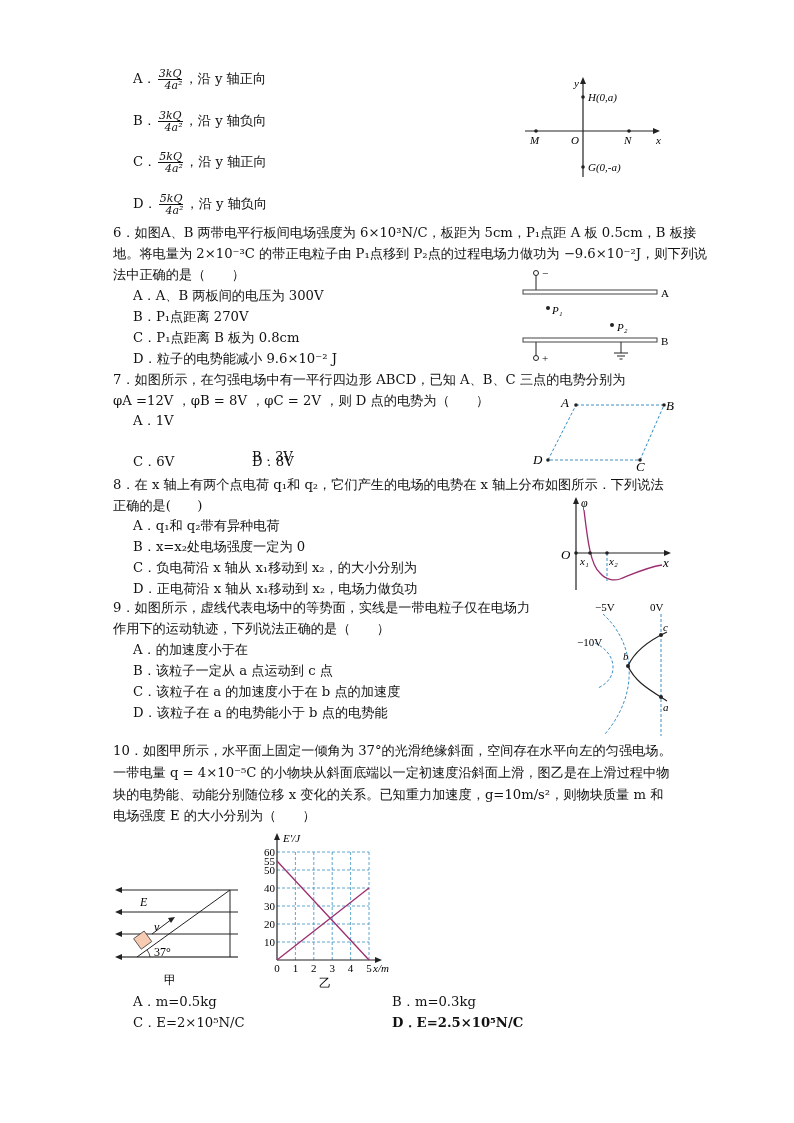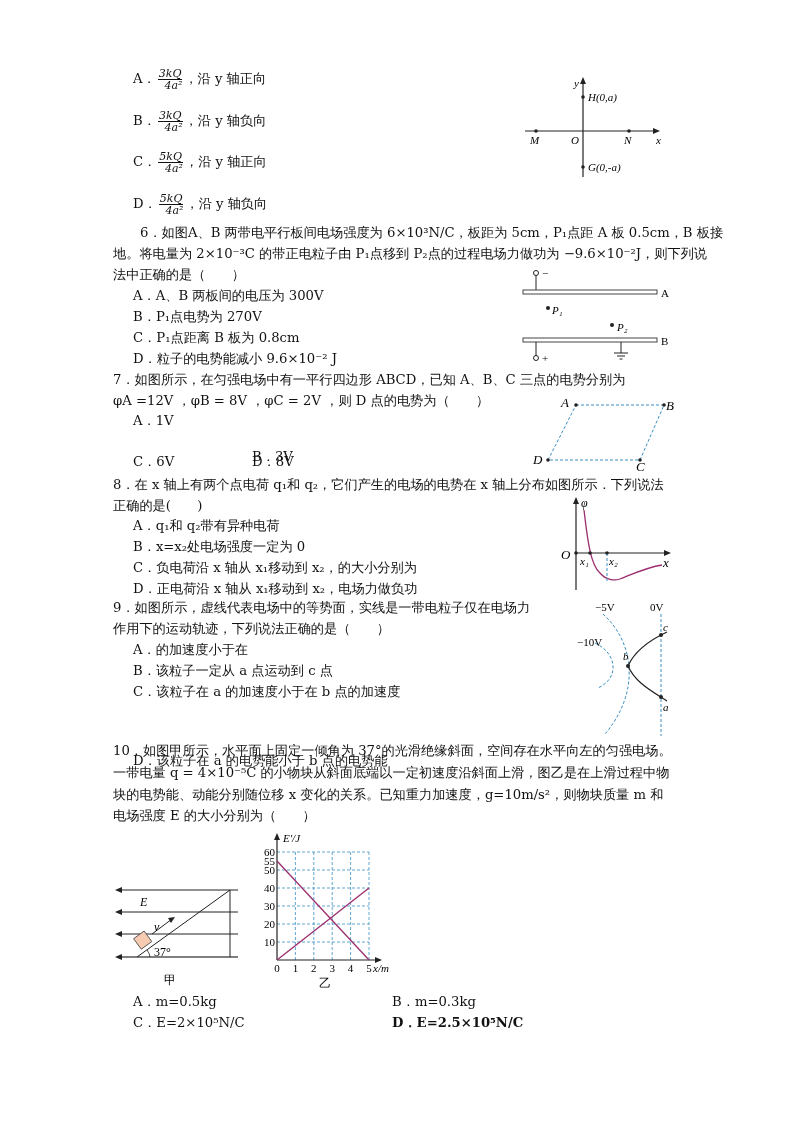--- a/index.html
+++ b/index.html
@@ -42,25 +42,25 @@
   <text x="54" y="12" font-size="11" font-style="italic">y</text>
   <text x="136" y="69" font-size="11" font-style="italic">x</text>
   <text x="68" y="26" font-size="11" font-style="italic">H(0,a)</text>
   <text x="68" y="96" font-size="11" font-style="italic">G(0,-a)</text>
   <text x="10" y="69" font-size="11" font-style="italic">M</text>
   <text x="51" y="69" font-size="11" font-style="italic">O</text>
   <text x="104" y="69" font-size="11" font-style="italic">N</text>
 </svg>
 
 <div>
-  <div class="line" style="left:113px;top:224px;margin-left:27px;">6．如图A、B 两带电平行板间电场强度为 6×10³N/C，板距为 5cm，P₁点距 A 板 0.5cm，B 板接</div>
+  <div class="line" style="left:113px;top:224px;">6．如图A、B 两带电平行板间电场强度为 6×10³N/C，板距为 5cm，P₁点距 A 板 0.5cm，B 板接</div>
   <div class="line" style="left:113px;top:245px;">地。将电量为 2×10⁻³C 的带正电粒子由 P₁点移到 P₂点的过程电场力做功为 −9.6×10⁻²J，则下列说</div>
   <div class="line" style="left:113px;top:266px;">法中正确的是（　　）</div>
   <div class="line" style="left:133px;top:287px;">A．A、B 两板间的电压为 300V</div>
-  <div class="line" style="left:133px;top:308px;">B．P₁点电势为 270V</div>
+  <div class="line" style="left:133px;top:308px;">B．P₁点距离 270V</div>
   <div class="line" style="left:133px;top:329px;">C．P₁点距离 B 板为 0.8cm</div>
   <div class="line" style="left:133px;top:350px;">D．粒子的电势能减小 9.6×10⁻² J</div>
 </div>
 
 <svg style="left:518px;top:268px;" width="170" height="100">
   <circle cx="18" cy="5" r="2.5" fill="none" stroke="#222" stroke-width="1"></circle>
   <line x1="18" y1="7.5" x2="18" y2="22" stroke="#222" stroke-width="1"></line>
   <text x="24" y="9" font-size="11">−</text>
   <rect x="5" y="22" width="134" height="4" fill="#fff" stroke="#444" stroke-width="1"></rect>
   <text x="143" y="29" font-size="11">A</text>
@@ -125,21 +125,21 @@
   <text x="59" y="70" font-size="11" font-style="italic">x₂</text>
   <text x="113" y="72" font-size="13" font-style="italic">x</text>
 </svg>
 
 <div>
   <div class="line" style="left:113px;top:599px;">9．如图所示，虚线代表电场中的等势面，实线是一带电粒子仅在电场力</div>
   <div class="line" style="left:113px;top:620px;">作用下的运动轨迹，下列说法正确的是（　　）</div>
   <div class="line" style="left:133px;top:641px;">A．的加速度小于在</div>
   <div class="line" style="left:133px;top:662px;">B．该粒子一定从 a 点运动到 c 点</div>
   <div class="line" style="left:133px;top:683px;">C．该粒子在 a 的加速度小于在 b 点的加速度</div>
-  <div class="line" style="left:133px;top:704px;margin-top:48px;">D．该粒子在 a 的电势能小于 b 点的电势能</div>
+  <div class="line" style="left:133px;top:704px;">D．该粒子在 a 的电势能小于 b 点的电势能</div>
 </div>
 
 <svg style="left:565px;top:598px;" width="125" height="140">
   <path d="M38,16 C70,45 75,95 40,136" fill="none" stroke="#3a8fc4" stroke-width="1" stroke-dasharray="3,2"></path>
   <path d="M30,45 C52,55 55,80 33,90" fill="none" stroke="#3a8fc4" stroke-width="1" stroke-dasharray="3,2"></path>
   <line x1="96" y1="16" x2="96" y2="138" stroke="#3a8fc4" stroke-width="1" stroke-dasharray="3,2"></line>
   <path d="M102,34 C85,42 70,52 63,68 C70,84 85,92 102,103" fill="none" stroke="#222" stroke-width="1.2"></path>
   <circle cx="96" cy="37" r="2" fill="#222"></circle>
   <circle cx="63" cy="68" r="2" fill="#222"></circle>
   <circle cx="96" cy="99" r="2" fill="#222"></circle>

